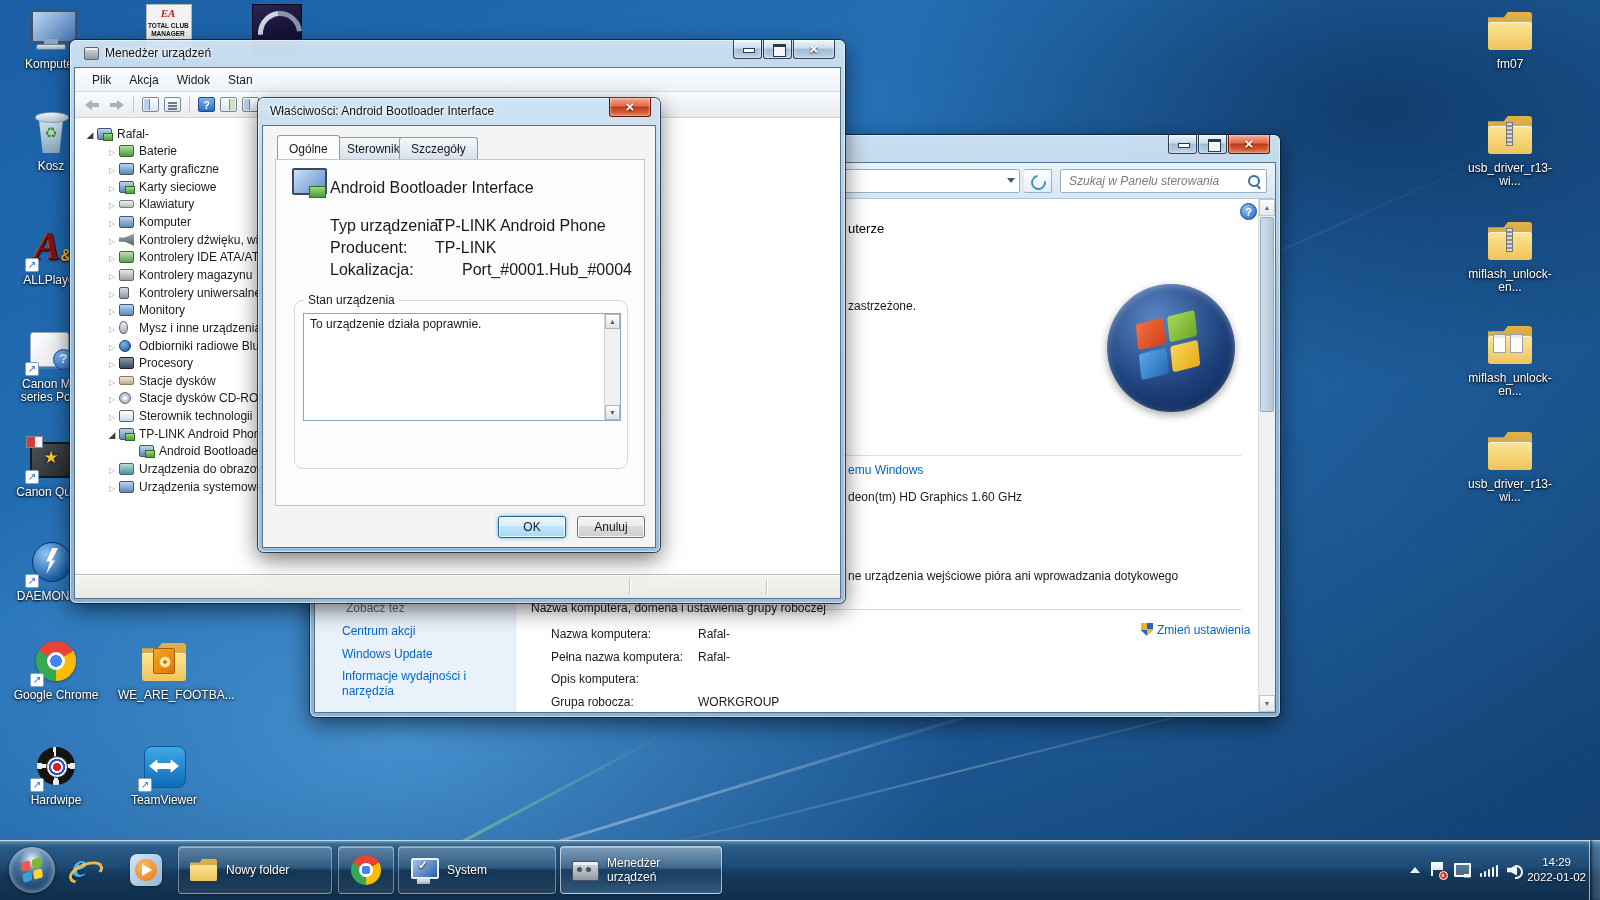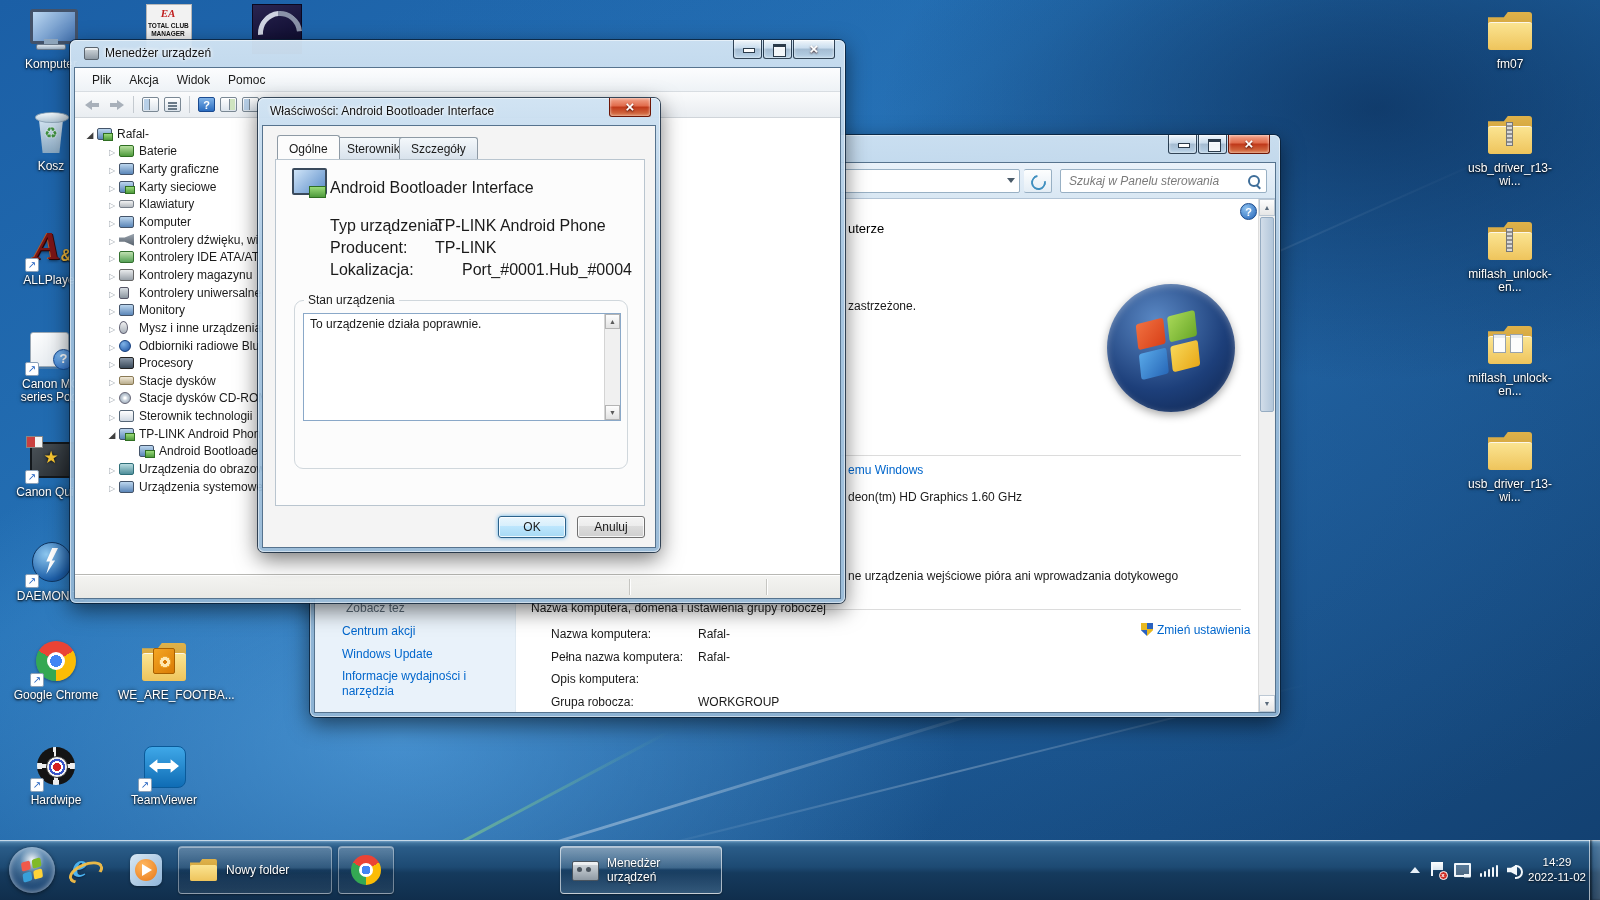--- a/index.html
+++ b/index.html
@@ -417,21 +417,21 @@
   <div class="cbtns" style="right:10px;">
     <div class="cbtn g-min"></div>
     <div class="cbtn g-max"></div>
     <div class="cbtn wide g-close"></div>
   </div>
   <div class="client" style="display:flex;flex-direction:column;">
     <div class="menubar">
       <span class="menu-item">Plik</span>
       <span class="menu-item">Akcja</span>
       <span class="menu-item">Widok</span>
-      <span class="menu-item">Pomoc</span>
+      <span class="menu-item">Stan</span>
     </div>
     <div class="toolbar">
       <span class="arr arr-back"></span>
       <span class="arr arr-fwd"></span>
       <span class="tb-sep"></span>
       <span class="tbi tbi-tree"></span>
       <span class="tbi tbi-list"></span>
       <span class="tb-sep"></span>
       <span class="tbi tbi-help"></span>
       <span class="tbi tbi-action"></span>
@@ -599,20 +599,26 @@
   <div class="pin" style="left:126px;">
       <span class="mi-wmp"></span>
     </div>
   <div class="tbtn" style="left:178px;width:154px;">
     <span class="mi-folder"></span>
     <span>Nowy folder</span>
   </div>
   <div class="tbtn" style="left:338px;width:56px;justify-content:center;padding:0;">
     <span class="mi-chrome"></span>
   </div>
+  <div class="tbtn" style="left:398px;width:158px;">
+    <span class="mi-system">
+        <span class="st"></span>
+      </span>
+    <span>System</span>
+  </div>
   <div class="tbtn active" style="left:560px;width:162px;">
     <span class="mi-devmgr"></span>
     <span>Menedżer urządzeń</span>
   </div>
   <div class="tray">
     <span class="tr-up"></span>
     <span class="tr-flag">
         <span class="bad">x</span>
       </span>
     <span class="tr-net"></span>
@@ -620,16 +626,16 @@
         <span style="height:4px"></span>
         <span style="height:6px"></span>
         <span style="height:8px"></span>
         <span style="height:10px"></span>
         <span style="height:12px"></span>
       </span>
     <span class="tr-vol"></span>
   </div>
   <div class="clock">
     <span>14:29</span>
-    <span>2022-11-02</span>
+    <span>2022-01-02</span>
   </div>
   <div class="show-desk"></div>
 </div>
 
 </body></html>

